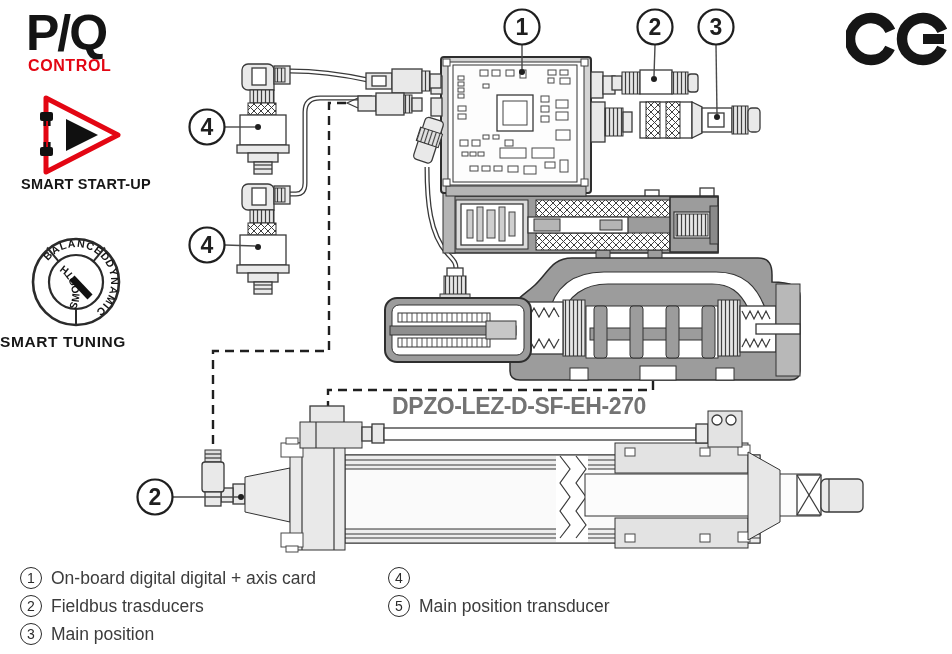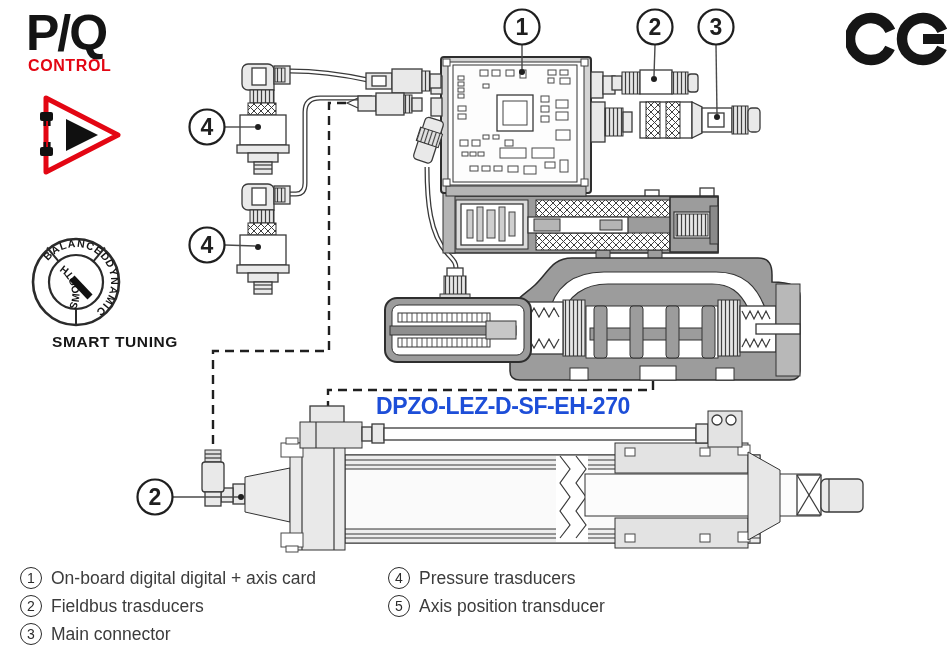--- a/index.html
+++ b/index.html
@@ -4,26 +4,26 @@
 <style>
   html,body{margin:0;padding:0;}
   body{width:952px;height:654px;background:#ffffff;position:relative;overflow:hidden;
        font-family:"Liberation Sans",sans-serif;color:#1d1d1b;}
   .abs{position:absolute;}
   svg text{font-family:"Liberation Sans",sans-serif;}
 
   
   #startup-text{left:0;top:176px;width:172px;text-align:center;
     font-size:14.5px;font-weight:bold;line-height:17px;letter-spacing:0.2px;color:#161616;}
-  #tuning-text{left:0;top:333px;width:178px;text-align:right;
+  #tuning-text{left:0;top:333px;width:178px;text-align:left;
     font-size:15.5px;font-weight:bold;letter-spacing:0.6px;color:#161616;}
 
   
-  #model-label{left:376px;top:393px;width:290px;font-size:23px;font-weight:bold;
-    letter-spacing:-0.4px;color:#1d4ed8;}
+  #model-label{left:392px;top:393px;width:290px;font-size:23px;font-weight:bold;
+    letter-spacing:-0.4px;color:#737373;}
 
   
   #legend{left:20px;top:567px;width:912px;font-size:17.5px;color:#3c3c3c;}
   .legend-col{position:absolute;top:0;}
   .legend-row{display:flex;align-items:center;margin-bottom:6px;height:22px;}
   .legend-num{flex:0 0 auto;width:20px;height:20px;border:1.5px solid #2b2b2b;border-radius:50%;
     display:inline-flex;align-items:center;justify-content:center;
     font-size:14px;color:#2b2b2b;margin-right:9px;}
   .legend-label{white-space:nowrap;}
 
@@ -56,20 +56,21 @@
   <g fill="#101010">
     <rect x="10" y="22" width="13" height="9" rx="2"></rect>
     <rect x="13.5" y="31" width="2.6" height="5"></rect>
     <rect x="18" y="31" width="2.6" height="5"></rect>
     <rect x="13.5" y="52" width="2.6" height="5"></rect>
     <rect x="18" y="52" width="2.6" height="5"></rect>
     <rect x="10" y="57" width="13" height="9" rx="2"></rect>
   </g>
 </svg>
 <div class="abs" id="startup-text">
+  <div>SMART START-UP</div>
 </div>
 
 <svg class="abs" style="left:28px;top:234px;" width="96" height="100">
   <circle cx="48" cy="48" r="43" fill="#ffffff" stroke="#2b2b2b" stroke-width="2.6"></circle>
   <circle cx="48" cy="48" r="27" fill="#ffffff" stroke="#2b2b2b" stroke-width="2.2"></circle>
   <g stroke="#2b2b2b" stroke-width="2">
     <line x1="65.4" y1="27.3" x2="76.9" y2="13.5"></line>
     <line x1="30.6" y1="27.3" x2="19.1" y2="13.5"></line>
     <line x1="48" y1="75" x2="48" y2="91"></line>
   </g>
@@ -418,26 +419,25 @@
     <div class="legend-row">
       <span class="legend-num">1</span>
       <span class="legend-label">On-board digital digital + axis card</span>
     </div>
     <div class="legend-row">
       <span class="legend-num">2</span>
       <span class="legend-label">Fieldbus trasducers</span>
     </div>
     <div class="legend-row">
       <span class="legend-num">3</span>
-      <span class="legend-label">Main connector</span>
+      <span class="legend-label">Main position</span>
     </div>
   </div>
   <div class="legend-col" style="left:368px;">
     <div class="legend-row">
       <span class="legend-num">4</span>
-      <span class="legend-label">Pressure trasducers</span>
     </div>
     <div class="legend-row">
       <span class="legend-num">5</span>
-      <span class="legend-label">Axis position transducer</span>
+      <span class="legend-label">Main position transducer</span>
     </div>
   </div>
 </div>
 
 </body></html>

